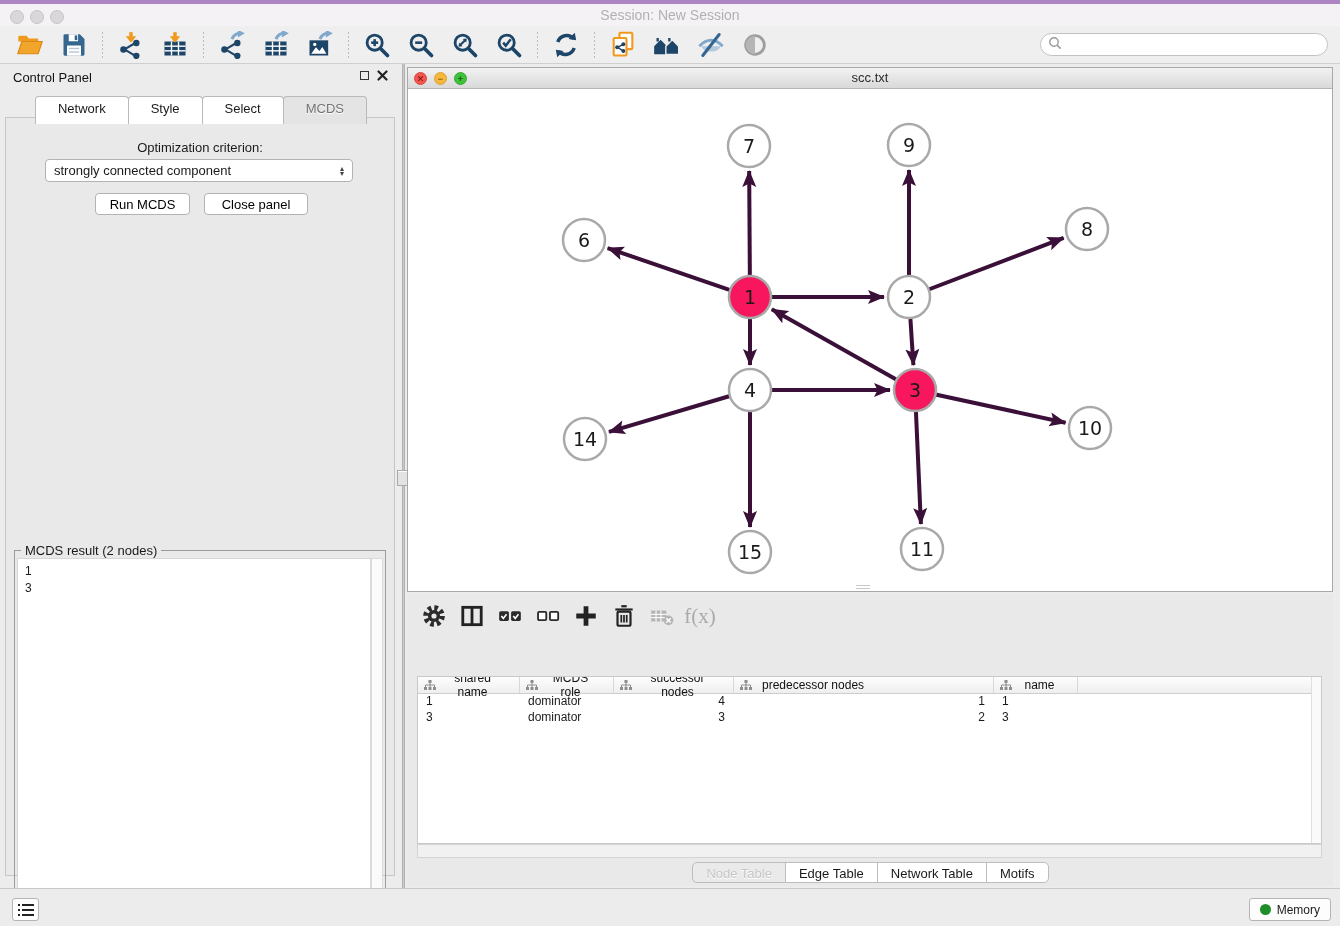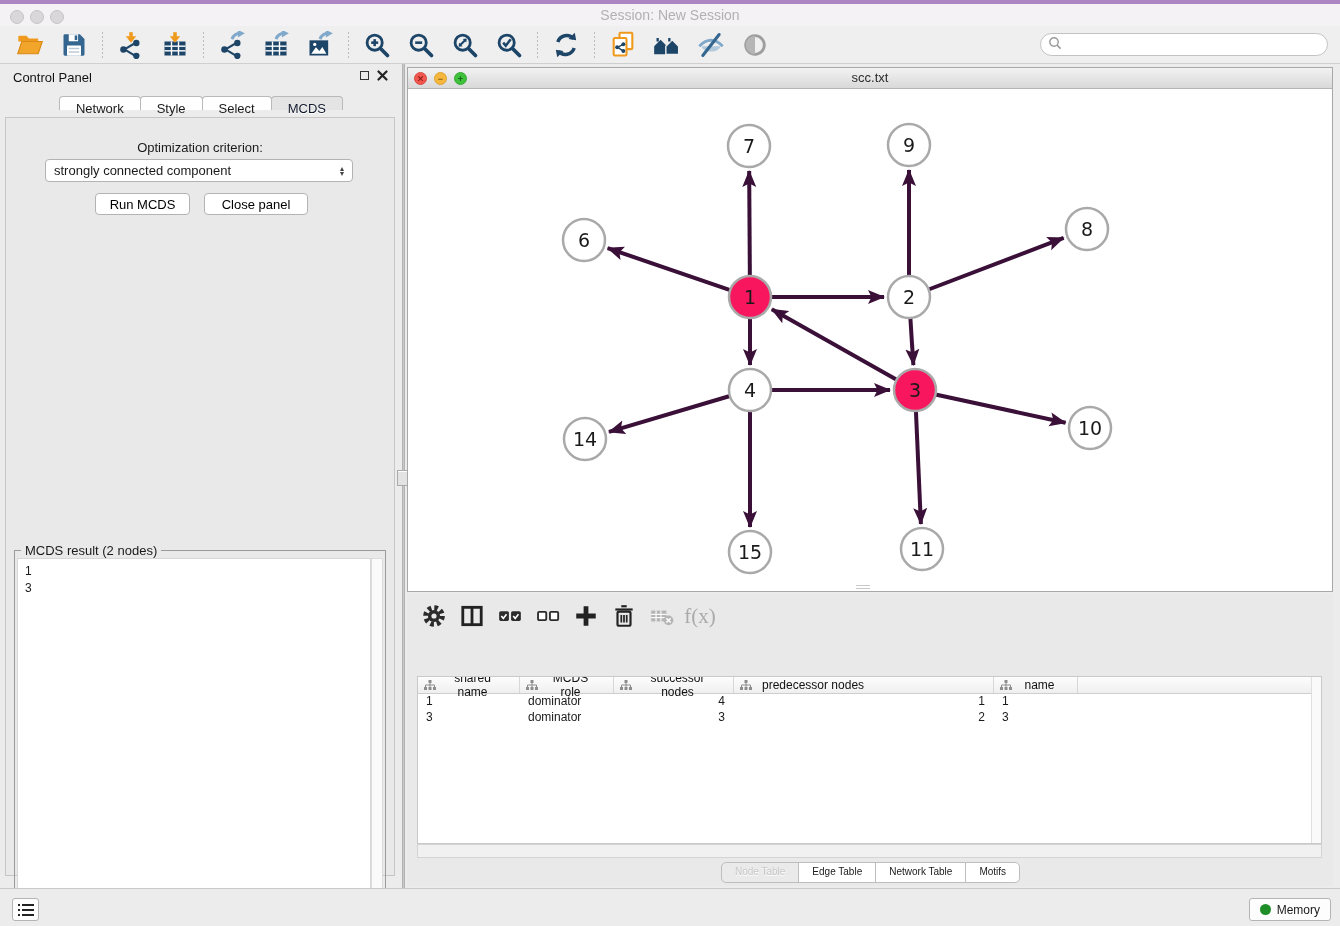--- a/index.html
+++ b/index.html
@@ -20,22 +20,22 @@
   #search-field { width:288px; height:23px; border:1px solid #c2c2c2; border-radius:12px; background:#fff; display:flex; align-items:center; padding-left:7px; }
   #search-field input { border:none; outline:none; width:250px; font-size:12px; background:transparent; }
 
   
   #control-panel { left:0; top:64px; width:401px; height:824px; background:#ececec; }
   #cp-header { position:relative; height:26px; padding:6px 10px 0 13px; }
   .panel-title { font-size:13px; color:#111; }
   .float-btn { position:absolute; top:7px; width:9px; height:9px; border:1.5px solid #333; background:transparent; }
   .close-btn { position:absolute; top:5px; width:12px; height:12px; }
   #cp-tabs { position:absolute; left:0; top:32px; width:100%; display:flex; justify-content:center; z-index:2; }
-  .cp-tab { border:1px solid #b9b9b9; border-bottom:none; background:#fff; padding:4px 16px 4px; font-size:13px; border-radius:4px 4px 0 0; margin-right:-1px; height:14px; }
-  .cp-tab.disabled-active { background:#e4e4e4; color:#0f172a; text-shadow:0 1px 0 #fff; }
+  .cp-tab { border:1px solid #b9b9b9; border-bottom:none; background:#fff; padding:4px 22px 4px; font-size:13px; border-radius:4px 4px 0 0; margin-right:-1px; height:28px; }
+  .cp-tab.disabled-active { background:#e4e4e4; color:#737373; text-shadow:0 1px 0 #fff; }
   #cp-body { position:absolute; left:5px; top:53px; width:390px; height:759px; background:#e9e9e9; border:1px solid #c6c6c6; }
   #opt-label { width:100%; text-align:center; margin-top:22px; font-size:13px; }
   #opt-select { position:absolute; left:39px; top:41px; width:308px; height:23px; background:#fff; border:1px solid #b3b3b3; border-radius:4px; display:flex; align-items:center; padding:0 8px; font-size:13px; }
   #opt-select .chev { margin-left:auto; display:flex; flex-direction:column; line-height:5px; font-size:8px; color:#444; }
   .cp-btn { position:absolute; top:75px; height:22px; background:#fff; border:1px solid #b3b3b3; border-radius:4px; font-size:13px; font-family:inherit; text-align:center; }
   #run-btn { left:89px; width:95px; }
   #closepanel-btn { left:198px; width:104px; }
   #mcds-fieldset { position:absolute; left:8px; top:432px; width:372px; height:378px; border:1px solid #9b9b9b; }
   #mcds-legend { position:absolute; left:6px; top:-8px; background:#e9e9e9; padding:0 4px; font-size:13px; }
   #mcds-box { position:absolute; left:2px; top:7px; right:14px; bottom:2px; background:#fff; border:1px solid #d7d7d7; padding:4px 0 0 7px; font-size:12px; line-height:16.5px; }
@@ -68,21 +68,21 @@
   .th-cell .tree { margin:0 4px 0 6px; flex:0 0 auto; }
   .th-label-center { flex:1; text-align:center; padding-right:14px; }
   .th-label-left { padding-left:6px; }
   .t-row { display:flex; height:16px; font-size:12px; }
   .t-cell { overflow:hidden; white-space:nowrap; }
   .t-cell.left { padding-left:8px; }
   .t-cell.right { text-align:right; padding-right:9px; }
   #table-vscroll { position:absolute; right:0; top:0; width:10px; height:100%; background:#fafafa; border-left:1px solid #e0e0e0; }
   #tp-hscroll { position:absolute; left:10px; top:250px; width:905px; height:14px; background:#f1f1f1; border:1px solid #d4d4d4; }
   #tp-tabs { position:absolute; left:0; top:268px; width:100%; display:flex; justify-content:center; }
-  .tp-tab { border:1px solid #bdbdbd; background:#fff; font-size:10px; padding:3px 13px; margin-right:-1px; height:21px; }
+  .tp-tab { border:1px solid #bdbdbd; background:#fff; font-size:13px; padding:3px 13px; margin-right:-1px; height:21px; }
   .tp-tab:first-child { border-radius:5px 0 0 5px; }
   .tp-tab:last-child { border-radius:0 5px 5px 0; }
   .tp-tab.disabled-active { background:#eaeaea; color:#c6c6c6; text-shadow:0 1px 0 #fff; }
 
   
   #status-bar { left:0; top:888px; width:1340px; height:38px; background:#ececec; border-top:1px solid #c9c9c9;padding-left:8px; }
   #menu-btn { position:absolute; left:12px; top:9px; width:27px; height:23px; background:#fdfdfd; border:1px solid #b4b4b4; border-radius:3px; display:flex; align-items:center; justify-content:center; }
   #memory-btn { position:absolute; right:9px; top:9px; height:23px; background:#fdfdfd; border:1px solid #b4b4b4; border-radius:3px; display:flex; align-items:center; padding:0 10px; font-size:12px; }
   #memory-dot { width:11px; height:11px; border-radius:50%; background:#1f8e28; margin-right:6px; }
 </style>

